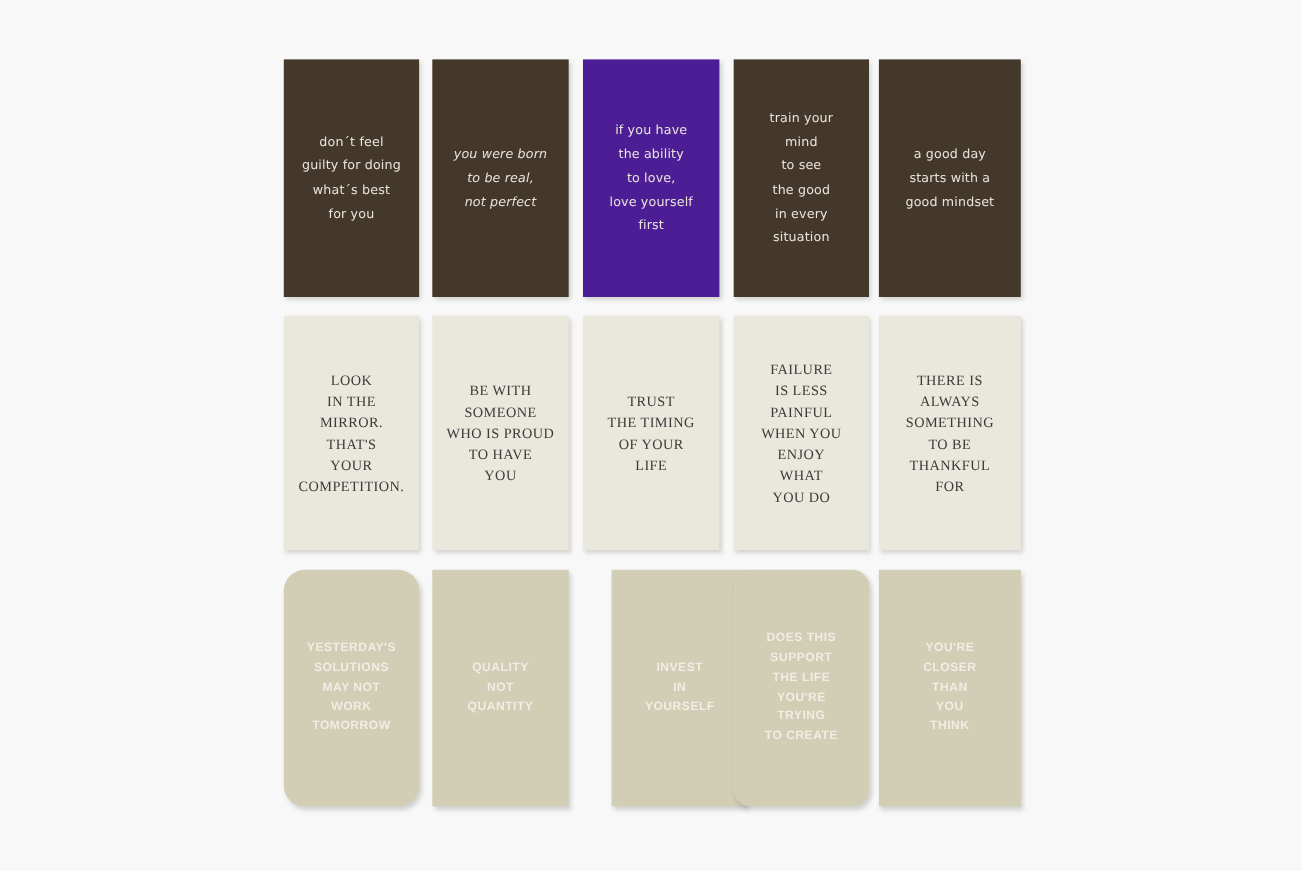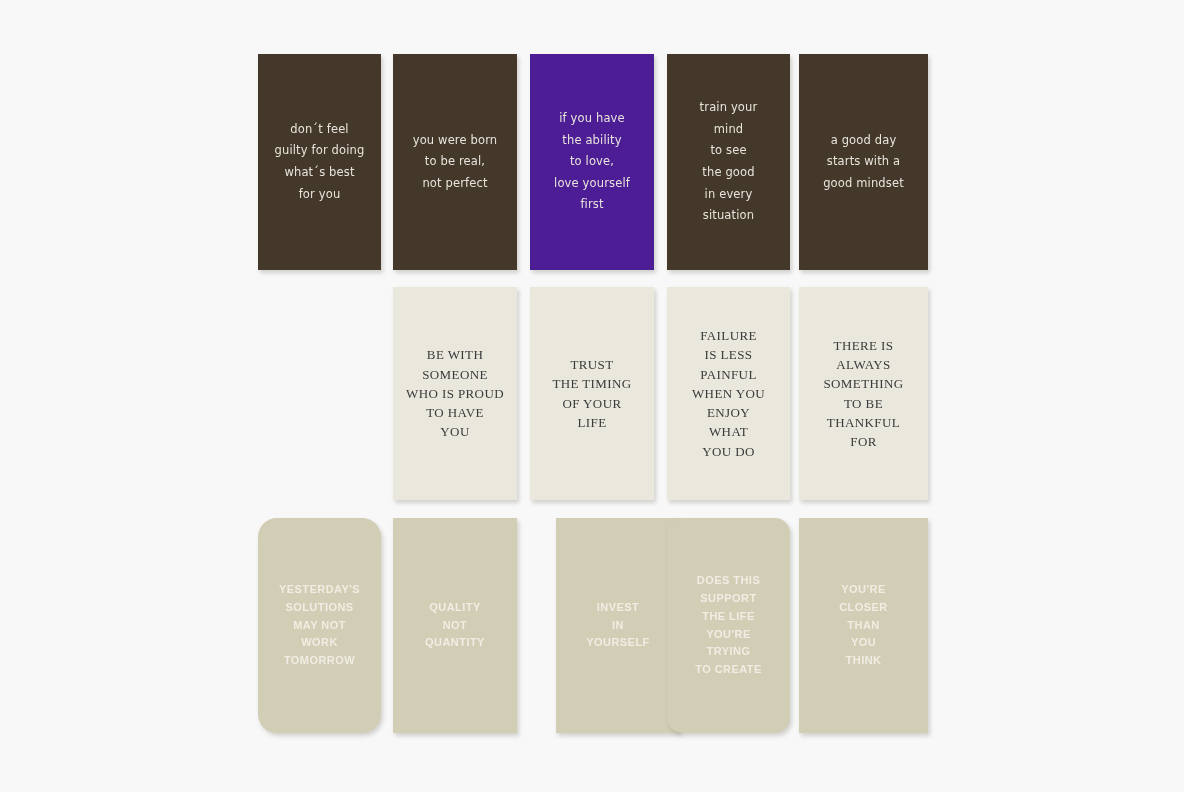--- a/index.html
+++ b/index.html
@@ -81,21 +81,21 @@
 <body style="background: rgb(248, 248, 248);">
 
 <div id="board">
     <div class="card row-dark" style="left: 258px; top: 54px; width: 123px; height: 216px; background: rgb(67, 56, 41);">
       <div class="quote" style="color: rgb(232, 228, 220);">don´t feel
 guilty for doing
 what´s best
 for you</div>
     </div>
     <div class="card row-dark" style="left: 393px; top: 54px; width: 124px; height: 216px; background: rgb(67, 56, 41);">
-      <div class="quote" style="color: rgb(232, 228, 220);">you were born
+      <div class="quote" style="color: rgb(232, 228, 220); font-style: italic;">you were born
 to be real,
 not perfect</div>
     </div>
     <div class="card row-dark" style="left: 530px; top: 54px; width: 124px; height: 216px; background: #4c1d95;">
       <div class="quote" style="color: rgb(232, 228, 220);">if you have
 the ability
 to love,
 love yourself
 first</div>
     </div>
@@ -104,20 +104,28 @@
 mind
 to see
 the good
 in every
 situation</div>
     </div>
     <div class="card row-dark" style="left: 799px; top: 54px; width: 129px; height: 216px; background: rgb(67, 56, 41);">
       <div class="quote" style="color: rgb(232, 228, 220);">a good day
 starts with a
 good mindset</div>
+    </div>
+    <div class="card row-cream" style="left: 258px; top: 287px; width: 123px; height: 213px; background: rgb(234, 231, 221);">
+      <div class="quote" style="color: rgb(58, 58, 58);">LOOK
+IN THE
+MIRROR.
+THAT'S
+YOUR
+COMPETITION.</div>
     </div>
     <div class="card row-cream" style="left: 393px; top: 287px; width: 124px; height: 213px; background: rgb(234, 231, 221);">
       <div class="quote" style="color: rgb(58, 58, 58);">BE WITH
 SOMEONE
 WHO IS PROUD
 TO HAVE
 YOU</div>
     </div>
     <div class="card row-cream" style="left: 530px; top: 287px; width: 124px; height: 213px; background: rgb(234, 231, 221);">
       <div class="quote" style="color: rgb(58, 58, 58);">TRUST

